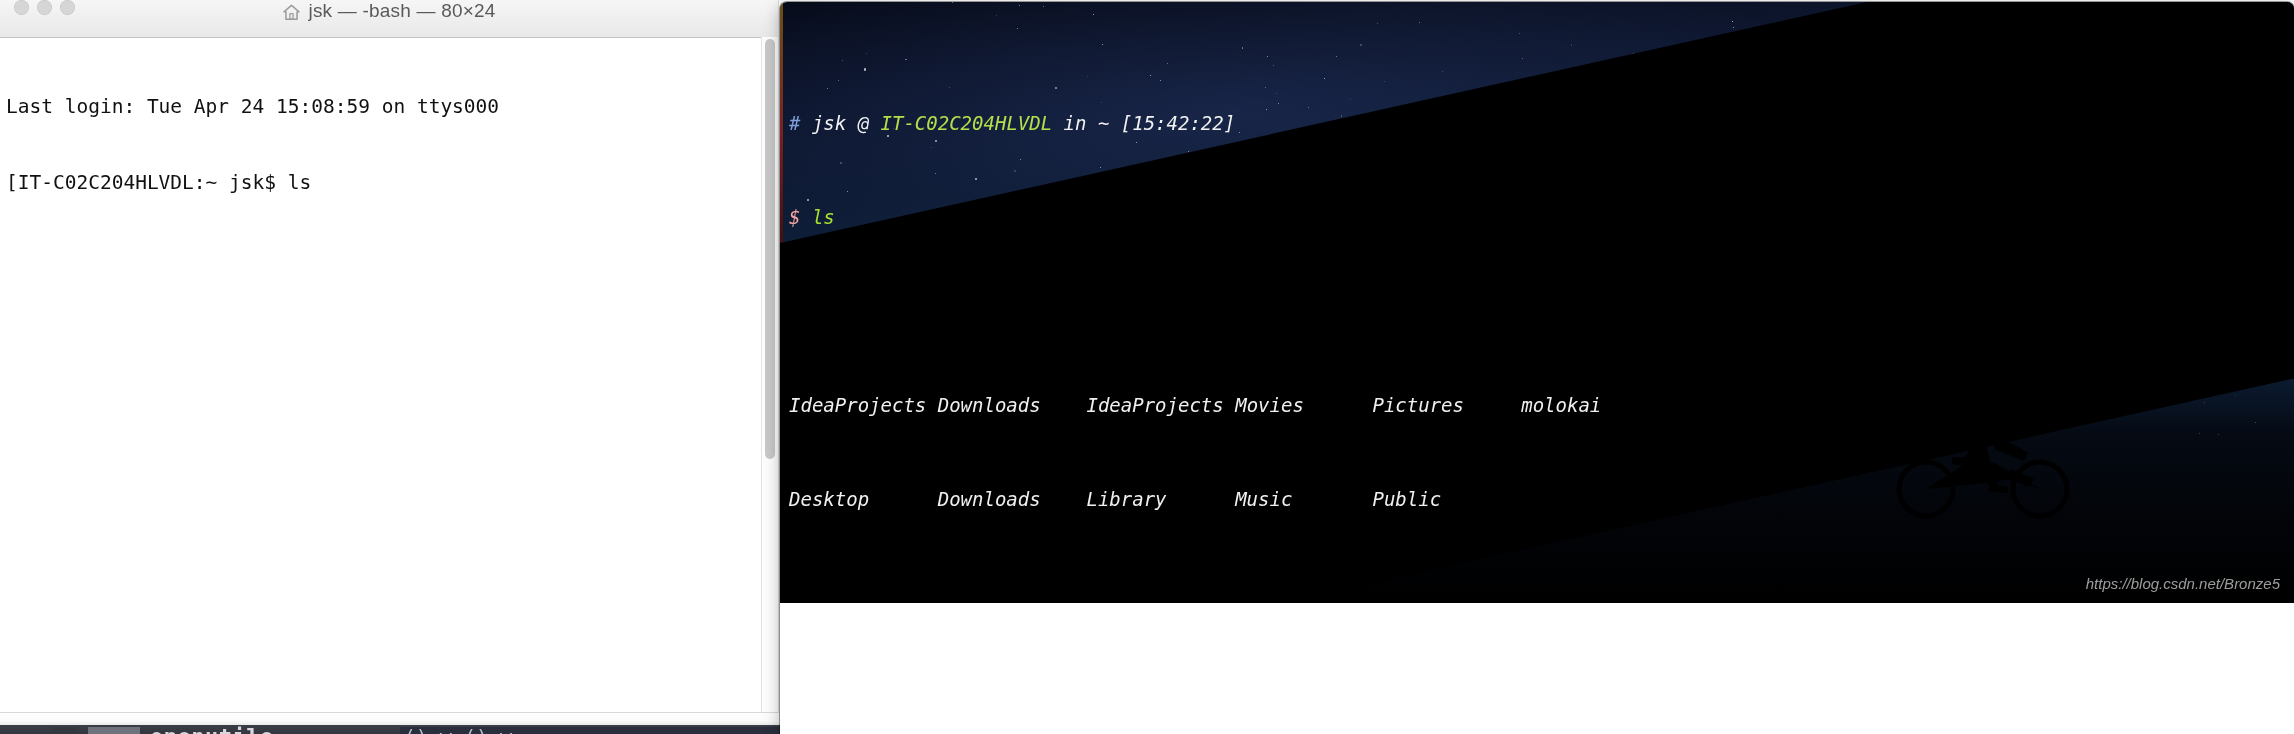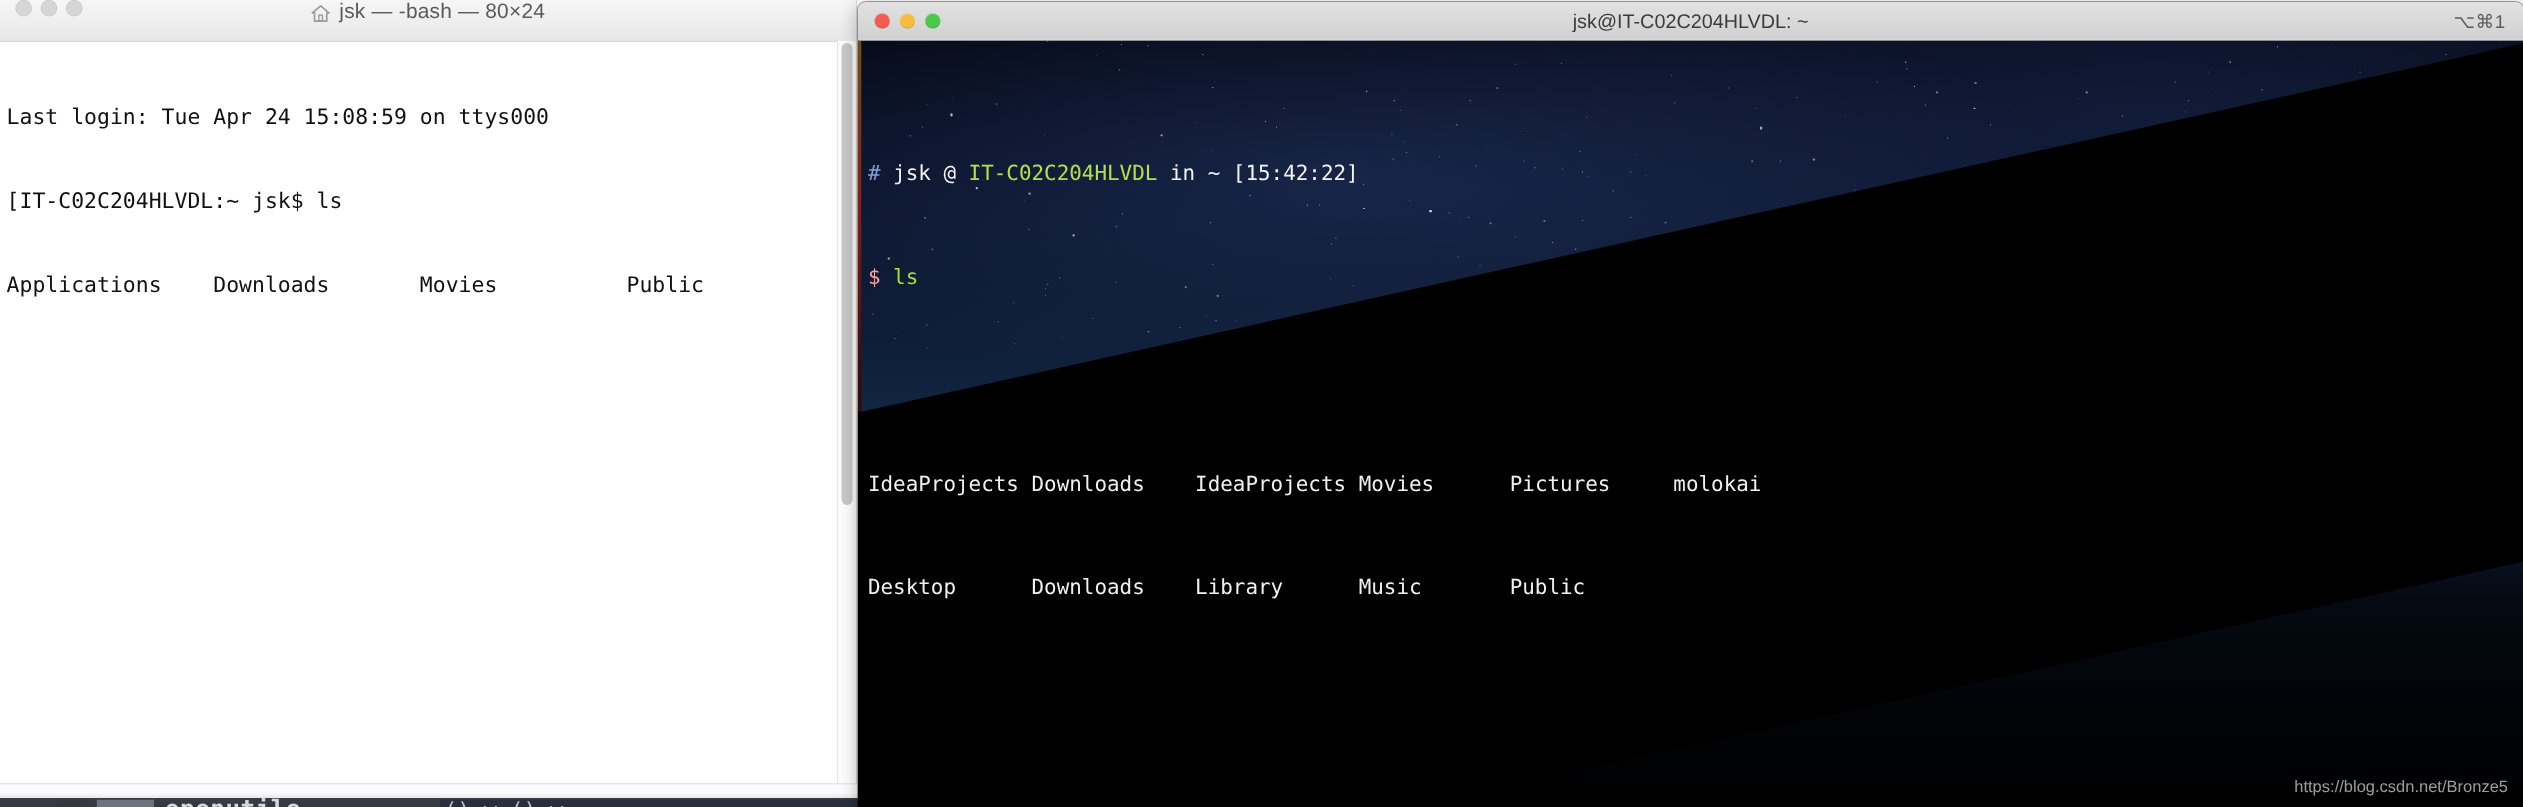--- a/index.html
+++ b/index.html
@@ -211,29 +211,30 @@
   .rt-shortcut {
     position: absolute;
     right: 16px;
     font-size: 17px;
     color: #5c5c5c;
     font-family: "Liberation Sans", sans-serif;
     letter-spacing: 0.5px;
   }
   .rt-body {
     position: relative;
-    height: 698px;
+    height: 601px;
     background:
       radial-gradient(ellipse 60% 40% at 30% 18%, rgba(40,60,110,0.45) 0%, rgba(0,0,0,0) 70%),
       radial-gradient(ellipse 70% 50% at 78% 10%, rgba(30,48,92,0.4) 0%, rgba(0,0,0,0) 72%),
       linear-gradient(180deg, #060a18 0%, #0a1228 18%, #0d1a33 34%, #10233f 46%, #13304f 54%, #0c1c33 62%, #050a13 72%, #020408 86%, #000000 100%);
     overflow: hidden;
     font-family: "DejaVu Sans Mono", monospace;
     font-size: 19px;
     line-height: 23.5px;
+    font-style: italic;
   }
   
   .rt-edge {
     position: absolute;
     left: 0; top: 0;
     width: 3px;
     height: 100%;
     background: linear-gradient(180deg, #6b5018 0%, #7a2020 22%, #3a0e0e 42%, #120506 60%, #000 100%);
   }
   
@@ -325,39 +326,29 @@
             <rect x="10" y="13.5" width="4" height="7" fill="none" stroke="#9a9a9a" stroke-width="1.5"></rect>
           </svg>
         </span>
         <span>jsk — -bash — 80×24</span>
       </div>
     </div>
 
     <div class="lt-body">
       <div class="lt-line">Last login: Tue Apr 24 15:08:59 on ttys000</div>
       <div class="lt-line">[IT-C02C204HLVDL:~ jsk$ ls</div>
-      <div class="lt-line">Applications    Downloads       Movies          Public</div>
     </div>
 
     <div class="lt-scrollbar">
       <div class="lt-scroll-thumb"></div>
     </div>
   </div>
 
   <div id="right-terminal">
 
-    <div class="rt-titlebar">
-      <div class="rt-lights">
-        <div class="rt-light close"></div>
-        <div class="rt-light min"></div>
-        <div class="rt-light max"></div>
-      </div>
-      <div class="rt-title">jsk@IT-C02C204HLVDL: ~</div>
-      <div class="rt-shortcut">⌥⌘1</div>
-    </div>
 
     <div class="rt-body">
       <div class="rt-edge"></div>
 
       <div id="starfield">
           <div class="star" style="left:698.7px;top:415.3px;width:1px;height:1px;opacity:0.33"></div>
           <div class="star" style="left:34.8px;top:264.5px;width:1px;height:1px;opacity:0.19"></div>
           <div class="star" style="left:762.0px;top:197.7px;width:1px;height:1px;opacity:0.39"></div>
           <div class="star" style="left:387.1px;top:60.7px;width:1px;height:1px;opacity:0.49"></div>
           <div class="star" style="left:1365.2px;top:27.5px;width:1px;height:1px;opacity:0.57"></div>

